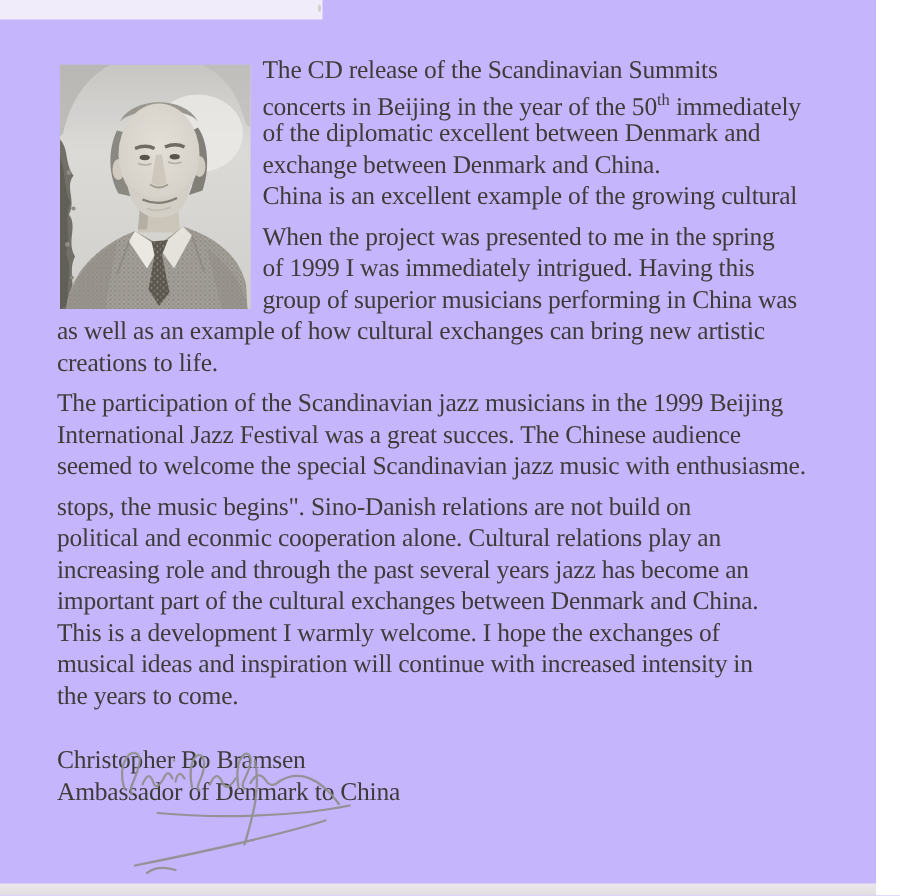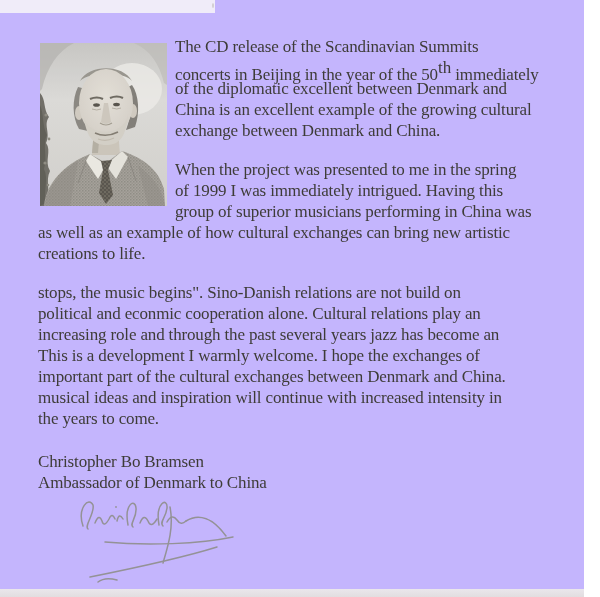--- a/index.html
+++ b/index.html
@@ -27,22 +27,22 @@
   .content{
     position:relative;
     padding:36px 26px 0 38px;
     font-size:17px;
     letter-spacing:-0.15px;
     line-height:21px;
   }
   .line{white-space:nowrap;height:21px;}
   .indent{margin-left:137px;}
   .para{margin:0;}
-  .para + .para{margin-top:18px;}
-  sup.ord{font-size:17px;vertical-align:super;letter-spacing:0;}
+  .para + .para{margin-top:6px;}
+  sup.ord{font-size:11px;vertical-align:super;letter-spacing:0;}
 
   .portrait{
     position:absolute;left:40px;top:43px;width:127px;height:163px;
     filter:blur(.35px) contrast(.97);
     box-shadow:0 0 0 1px #d8d6d0 inset;
   }
 
   .sig-block{margin-top:22px;position:relative;}
   .sig-name,.sig-title{height:21px;white-space:nowrap;}
   .sig-svg{
@@ -137,39 +137,44 @@
     <path d="M46,118 L38,140" stroke="#84807a" stroke-width="1" opacity="0.7"></path>
     <path d="M88,114 L96,138" stroke="#84807a" stroke-width="1" opacity="0.7"></path>
   </svg>
 
   <div class="content">
 
     <div class="para">
       <div class="line indent">The CD release of the Scandinavian Summits</div>
       <div class="line indent"><span>concerts in Beijing in the year of the 50</span><sup class="ord">th</sup><span> immediately</span></div>
       <div class="line indent">of the diplomatic excellent between Denmark and</div>
+      <div class="line indent">exchange between Denmark and China.</div>
       <div class="line indent">China is an excellent example of the growing cultural</div>
-      <div class="line indent">exchange between Denmark and China.</div>
     </div>
 
     <div class="para">
       <div class="line indent">When the project was presented to me in the spring</div>
       <div class="line indent">of 1999 I was immediately intrigued. Having this</div>
       <div class="line indent">group of superior musicians performing in China was</div>
       <div class="line">as well as an example of how cultural exchanges can bring new artistic</div>
       <div class="line">creations to life.</div>
     </div>
 
+    <div class="para">
+      <div class="line">The participation of the Scandinavian jazz musicians in the 1999 Beijing</div>
+      <div class="line">International Jazz Festival was a great succes. The Chinese audience</div>
+      <div class="line">seemed to welcome the special Scandinavian jazz music with enthusiasme.</div>
+    </div>
 
     <div class="para">
       <div class="line">stops, the music begins". Sino-Danish relations are not build on</div>
       <div class="line">political and econmic cooperation alone. Cultural relations play an</div>
       <div class="line">increasing role and through the past several years jazz has become an</div>
+      <div class="line">important part of the cultural exchanges between Denmark and China.</div>
       <div class="line">This is a development I warmly welcome. I hope the exchanges of</div>
-      <div class="line">important part of the cultural exchanges between Denmark and China.</div>
       <div class="line">musical ideas and inspiration will continue with increased intensity in</div>
       <div class="line">the years to come.</div>
     </div>
 
     <div class="sig-block">
       <div class="sig-name">Christopher Bo Bramsen</div>
       <div class="sig-title">Ambassador of Denmark to China</div>
     </div>
 
   </div>

